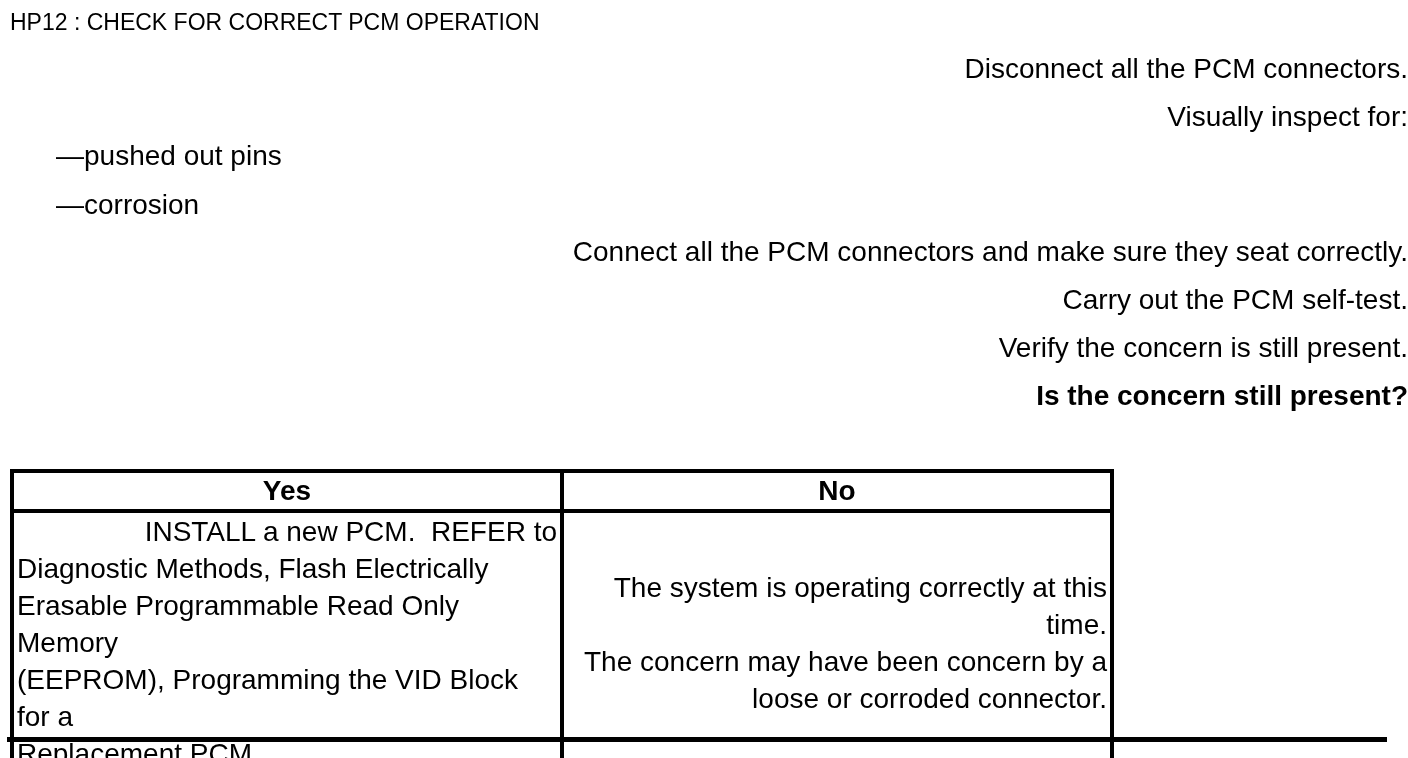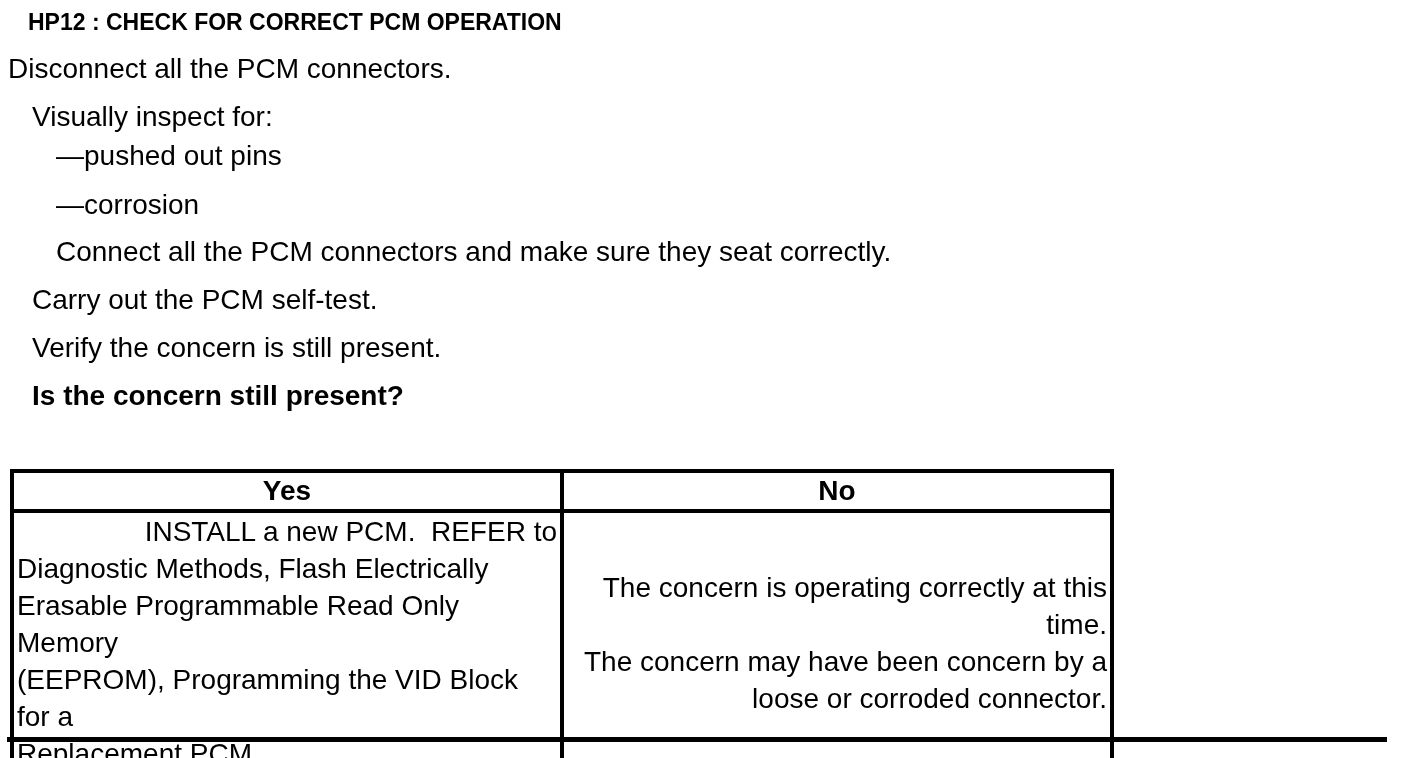--- a/index.html
+++ b/index.html
@@ -11,31 +11,32 @@
   }
   .page {
     position: relative;
     width: 1408px;
     height: 758px;
     background: #ffffff;
     overflow: hidden;
   }
   .title {
     margin: 8px 0 0 0;
-    padding-left: 28px;
+    padding-left: 10px;
     font-size: 23px;
-    font-weight: bold;
+    font-weight: normal;
     line-height: 28px;
   }
   .para {
     margin: 0;
     padding-left: 8px;
     font-size: 28px;
     line-height: 34px;
     font-weight: normal;
+    text-align: right;
   }
   .mt16 { margin-top: 16px; }
   .mt14 { margin-top: 14px; padding-left: 32px; }
   .mt12 { margin-top: 12px; margin-left: 48px; }
   .bullet {
     margin: 12px;
     padding-left: 44px;
     font-size: 28px;
     line-height: 37px;
   }
@@ -110,21 +111,21 @@
     </tr>
     <tr>
       <td>
         <div class="cell-line al-left">INSTALL a new PCM.  REFER to</div>
         <div class="cell-line al-center">Diagnostic Methods, Flash Electrically</div>
         <div class="cell-line al-center">Erasable Programmable Read Only Memory</div>
         <div class="cell-line al-center">(EEPROM), Programming the VID Block for a</div>
         <div class="cell-line al-center">Replacement PCM.</div>
       </td>
       <td>
-        <div class="cell-line al-left">The concern is operating correctly at this time.</div>
+        <div class="cell-line al-left">The system is operating correctly at this time.</div>
         <div class="cell-line al-left">The concern may have been concern by a</div>
         <div class="cell-line al-left">loose or corroded connector.</div>
       </td>
     </tr>
   </tbody>
     </table>
 
   <div class="bottom-rule"></div>
 
 </div>

